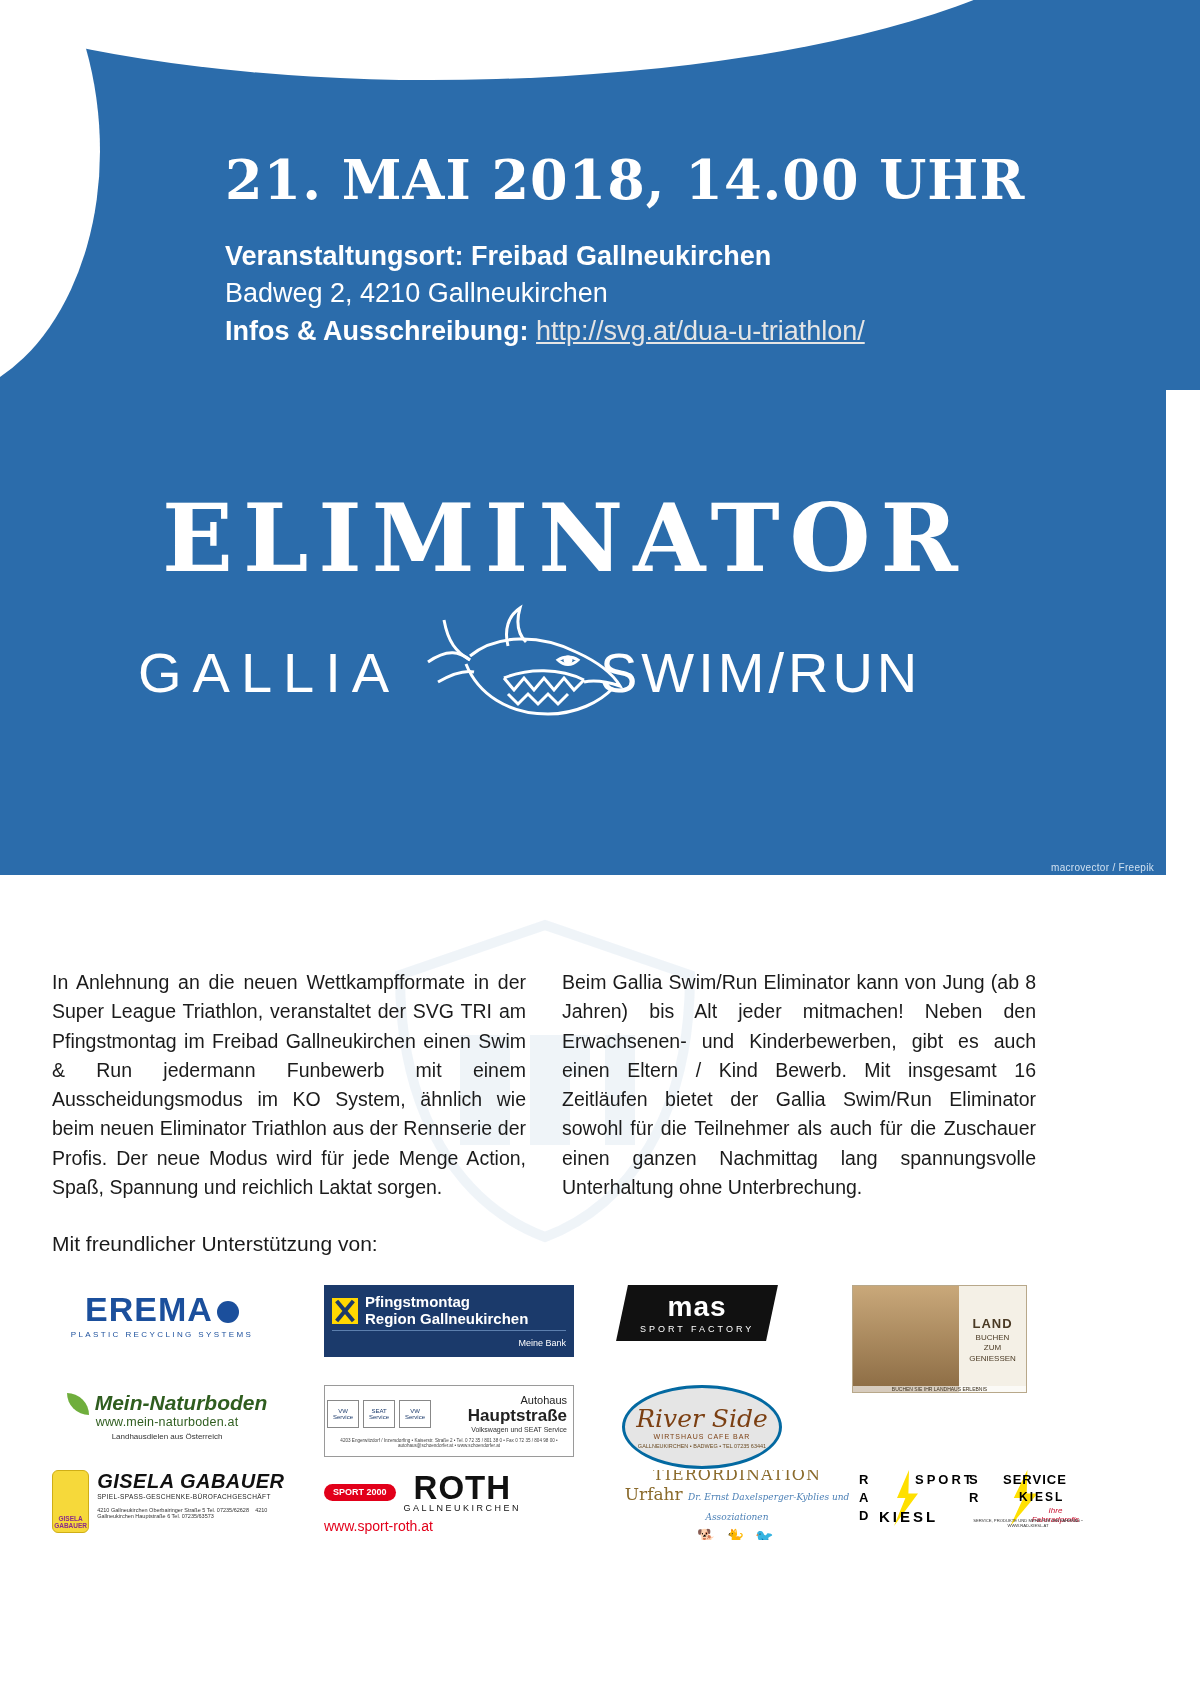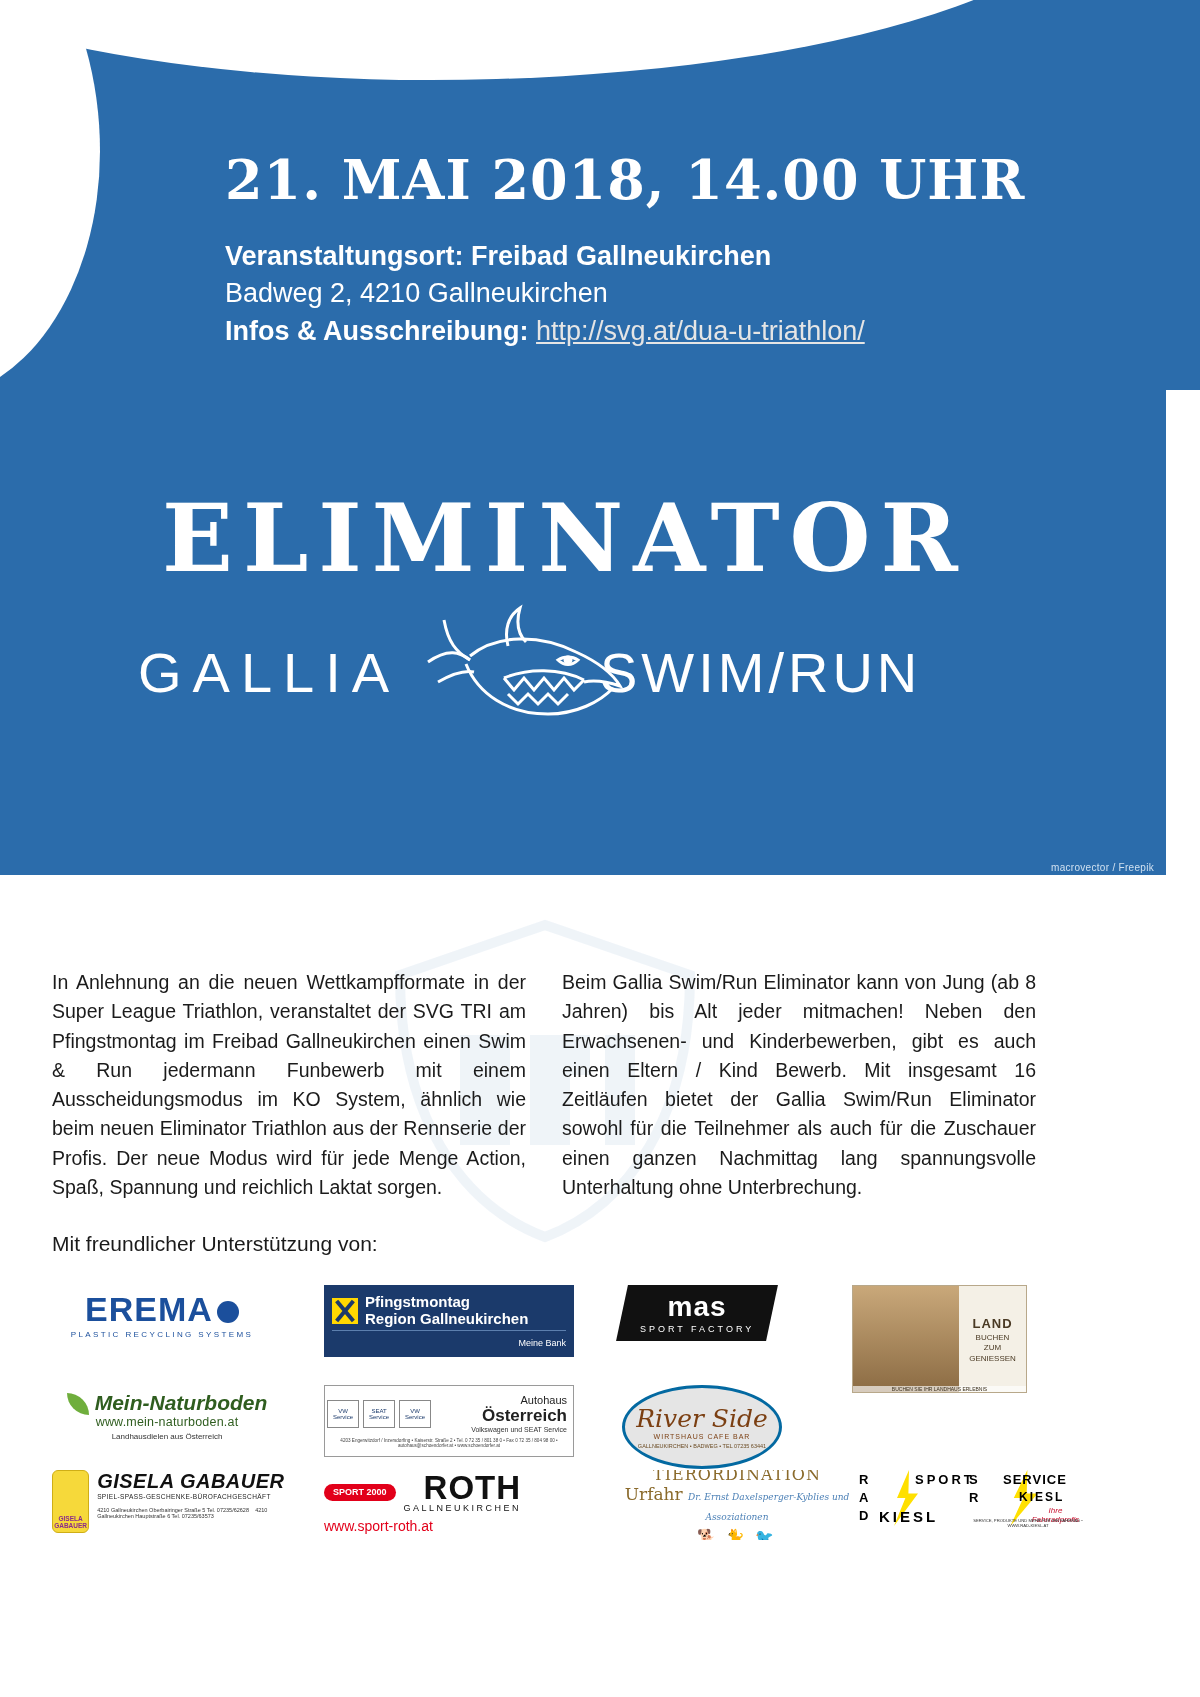--- a/index.html
+++ b/index.html
@@ -315,21 +315,21 @@
   .gisela .g3 { font-size: 5.5px; color: #333; margin-top: 7px; }
 
   
   .roth { width: 240px; height: 66px; flex-direction: column; align-items: flex-start; }
   .roth .r-row { display: flex; align-items: center; }
   .roth .s2000 {
     background: #e2001a; color: #fff; border-radius: 14px;
     font-size: 9px; padding: 4px 9px; margin-right: 8px; font-weight: bold;
     line-height: 1.05; text-align: center;
   }
-  .roth .r-name { font-size: 33px; font-weight: bold; color: #111; letter-spacing: 1px; line-height: .95; text-align: right; }
+  .roth .r-name { font-size: 33px; font-weight: bold; color: #111; letter-spacing: 1px; line-height: .95; }
   .roth .r-city { font-size: 9px; letter-spacing: 2.5px; color: #111; text-align: right; }
   .roth .r-url { font-size: 14px; color: #e2001a; margin-top: 5px; }
 
   
   .tier { width: 230px; height: 70px; flex-direction: column; }
   .tier .t1 { font-size: 16px; font-family: "DejaVu Serif", serif; color: #8a6a2b; letter-spacing: 1px; }
   .tier .t2 { font-size: 17px; font-family: "DejaVu Serif", serif; color: #8a6a2b; }
   .tier .t2 small { font-size: 9px; font-style: italic; color: #4a7fb5; }
   .tier .icons { margin-top: 4px; font-size: 15px; letter-spacing: 3px; }
 
@@ -474,21 +474,21 @@
       <div class="vwbox">
         <span>SEAT</span>
         <span>Service</span>
       </div>
       <div class="vwbox">
         <span>VW</span>
         <span>Service</span>
       </div>
       <div class="a-name">
         <div class="a-n1">Autohaus</div>
-        <div class="a-n2">Österreich</div>
+        <div class="a-n2">Hauptstraße</div>
         <div class="a-sub">Volkswagen und SEAT Service</div>
       </div>
     </div>
     <div class="a-foot">4203 Engerwitzdorf / Inzersdorfing • Kaiserstr. Straße 2 • Tel. 0 72 35 / 801 38 0 • Fax 0 72 35 / 804 98 00 • autohaus@schoendorfer.at • www.schoendorfer.at</div>
   </div>
 
   <div class="sp river c3 r2">
     <div class="rv1">River Side</div>
     <div class="rv2">WIRTSHAUS CAFE BAR</div>
     <div class="rv3">GALLNEUKIRCHEN • BADWEG • TEL 07235 63441</div>

